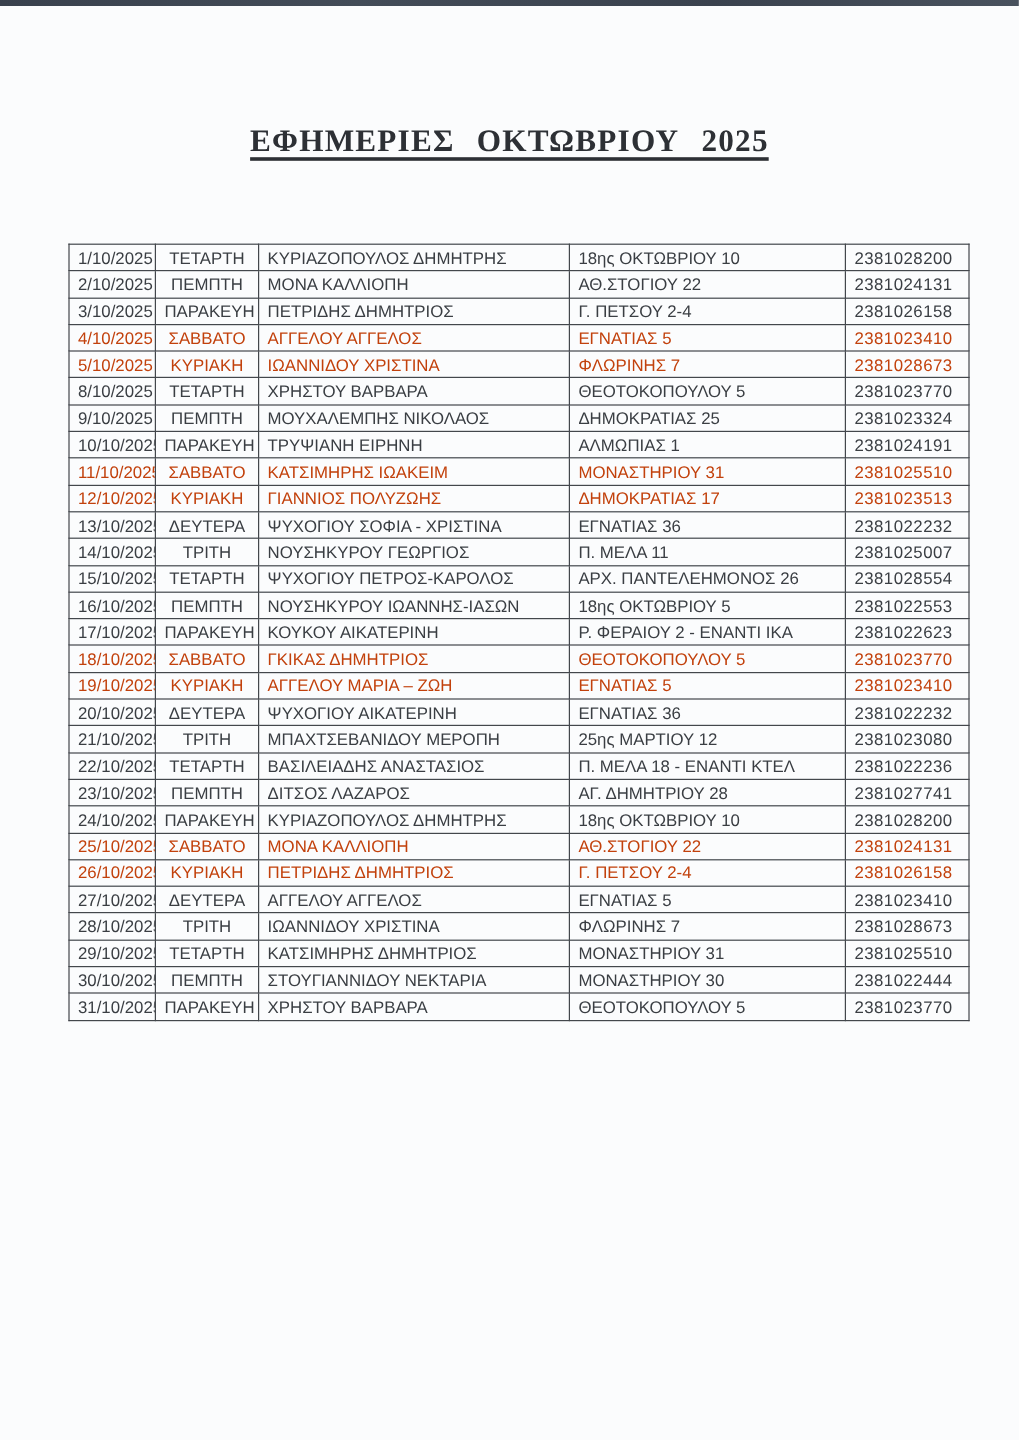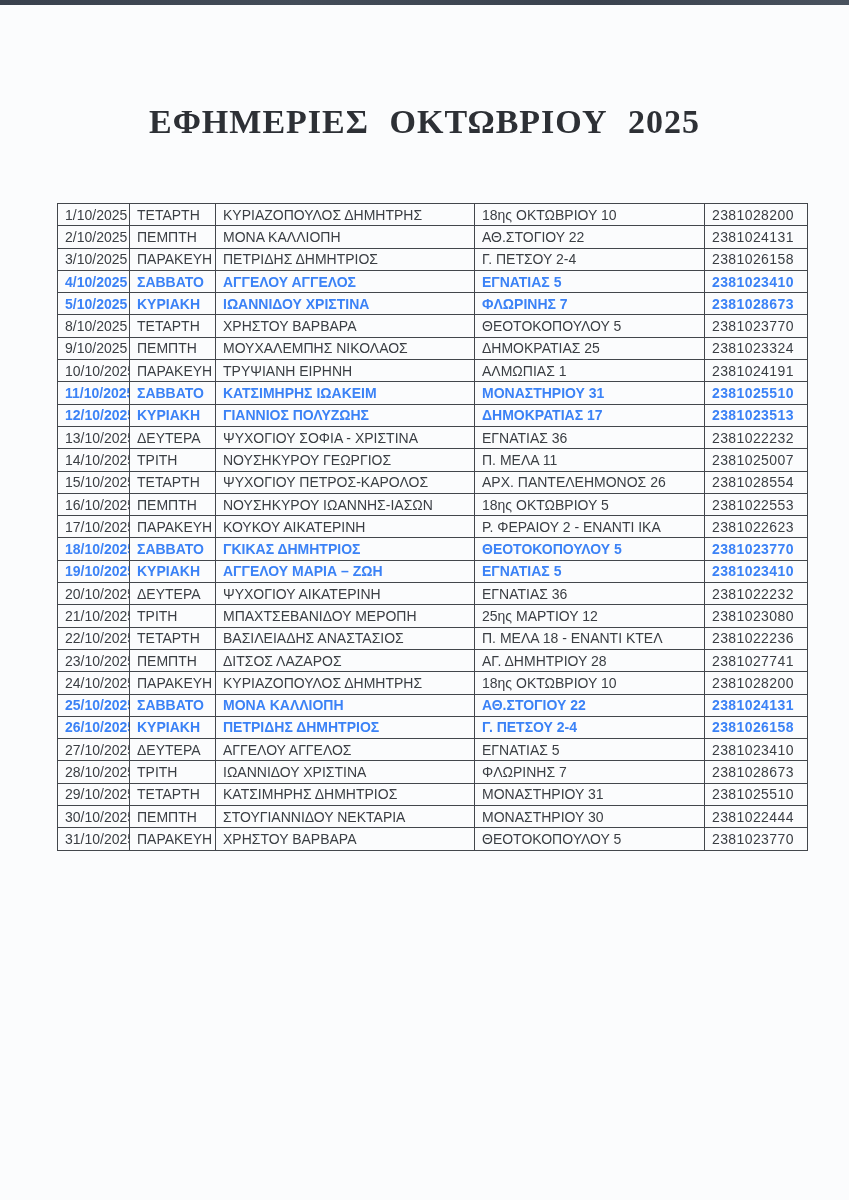--- a/index.html
+++ b/index.html
@@ -26,25 +26,26 @@
     background: linear-gradient(90deg, #39414d 0%, #434c58 35%, #3a424e 70%, #49525e 100%);
   }
   .page-title {
     position: absolute;
     top: 103px;
     left: 0;
     width: 849px;
     margin: 0;
     text-align: center;
     font-family: "Liberation Serif", serif;
-    font-size: 34px;
+    font-size: 26px;
     font-weight: bold;
     letter-spacing: 1px;
     word-spacing: 11px;
     color: var(--title-ink);
+    text-decoration: underline;
     text-decoration-thickness: 2.5px;
     text-underline-offset: 5px;
   }
   table.schedule {
     position: absolute;
     left: 57px;
     top: 203px;
     width: 750px;
     border-collapse: collapse;
     table-layout: fixed;
@@ -55,25 +56,25 @@
     padding: 0 7px;
     font-size: 14px;
     line-height: 1;
     color: var(--ink);
     white-space: nowrap;
     overflow: hidden;
     vertical-align: middle;
     background: transparent;
   }
   td.col-date  { text-align: center; padding: 0 2px; }
-  td.col-day   { text-align: left; margin-top: 16px; }
+  td.col-day   { text-align: center; margin-top: 16px; }
   td.col-name  { text-align: left; }
   td.col-address { text-align: left; margin-left: 18px; }
   td.col-phone { text-align: left; letter-spacing: 0.4px; }
-  tr.weekend td { font-weight: bold; color: #3b82f6; }
+  tr.weekend td { font-weight: normal; color: #c2410c; }
 </style>
 </head>
 <body>
 
 <div class="scan-band"></div>
 
 <h1 class="page-title">ΕΦΗΜΕΡΙΕΣ ΟΚΤΩΒΡΙΟΥ 2025</h1>
 
 <table class="schedule">
   <colgroup>

